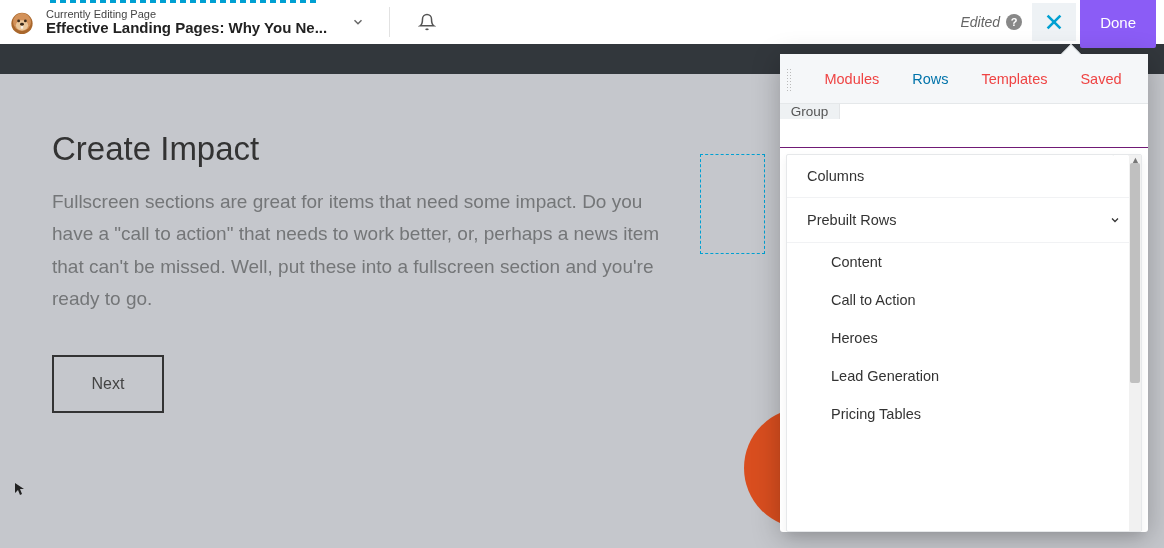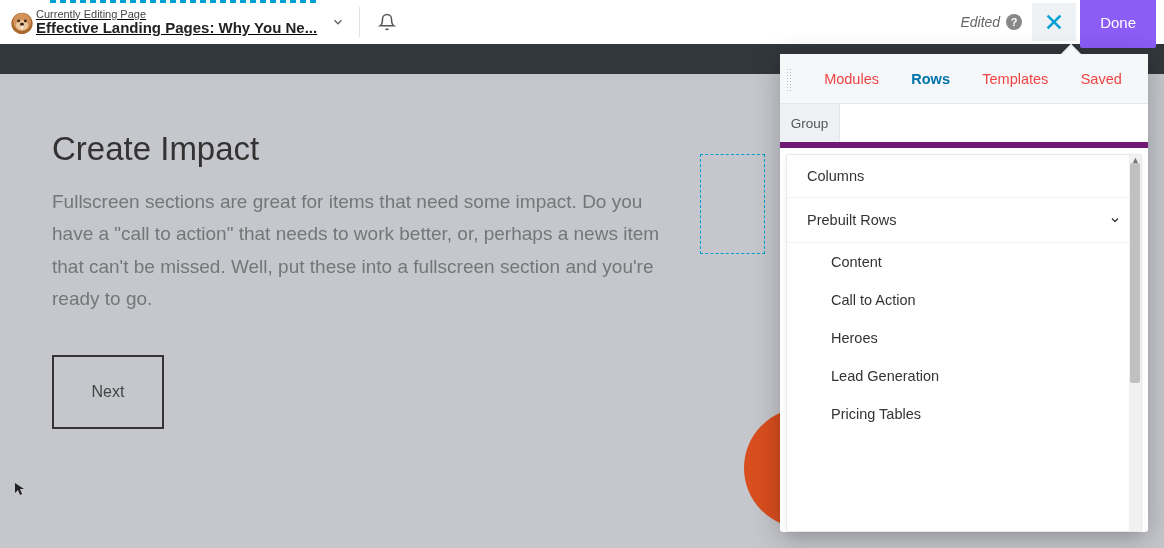--- a/index.html
+++ b/index.html
@@ -3,21 +3,21 @@
   <meta charset="utf-8">
   <style>
     * { box-sizing: border-box; margin: 0; padding: 0; }
     body { font-family: "Segoe UI", -apple-system, sans-serif; width: 1164px; height: 548px; overflow: hidden; position: relative; background: #fff; }
 
     
     .topbar {
       height: 44px; display: flex; align-items: center; justify-content: space-between;
       background: #fff; padding: 0 8px; position: relative; z-index: 5;
     }
-    .topbar-left { display: flex; align-items: center; gap: 0; text-decoration: underline; }
+    .topbar-left { display: flex; align-items: center; gap: 10px; }
     .brand-icon { width: 28px; height: 28px; }
     .marker-line { position:absolute; top:0; left:50px; height:3px; width:270px;
       background-image: repeating-linear-gradient(90deg,#00a0d2 0 6px,transparent 6px 10px);
     }
     .title-wrap { display:flex; flex-direction:column; line-height:1.1; }
     .title-small { font-size: 11px; color:#444; }
     .title-big { font-size: 15px; font-weight:600; color:#222; }
     .chevron { color:#666; padding:0 14px; cursor:pointer; }
     .divider-v { width:1px; height:30px; background:#e2e2e2; }
     .bell { padding:0 18px; color:#666; cursor:pointer; }
@@ -30,38 +30,38 @@
     .btn-done { height:52px; padding:0 20px; background:#8b5cf6; color:#fff; font-size:15px; font-weight:400; display:flex; align-items:center; justify-content:center; cursor:pointer; border-radius:2px; }
 
     
     .dark-strip { height:30px; background:#32373c; position:relative; z-index:2; }
 
     
     .canvas { position:relative; height:474px; background:#c5c7cc; }
     .hero { padding: 56px 52px; max-width: 720px; }
     .hero h1 { font-size: 33px; font-weight: 400; color:#333; margin-bottom: 18px; font-family: Arial, sans-serif; }
     .hero p { font-size: 19px; line-height: 1.7; color:#747678; font-family: Arial, sans-serif; }
-    .btn-next { margin-top:40px; display:inline-flex; align-items:center; justify-content:center; width:112px; height:74px; border:2px solid #333; color:#444; font-size:16px; cursor:pointer; }
+    .btn-next { margin-top:40px; display:inline-flex; align-items:center; justify-content:center; width:112px; height:58px; border:2px solid #333; color:#444; font-size:16px; cursor:pointer; }
 
     .dashed-drop { position:absolute; top:80px; left:700px; width:65px; height:100px; border:1.5px dashed #00a0d2; background:transparent; }
     .blob { position:absolute; right:300px; bottom:20px; width:120px; height:120px; background:#d94e1f; border-radius:50% 45% 40% 50%; }
     .small-cursor { position:absolute; left:14px; bottom:52px; color:#222; }
 
     
     .panel { position:absolute; top:54px; right:16px; width:368px; height:478px; background:#fff;
       box-shadow:0 6px 28px rgba(0,0,0,.25); border-radius:3px; z-index:10; display:flex;flex-direction:column;}
     .panel-notch { position:absolute; top:-7px; right:70px; width:14px; height:14px; background:#f5f7f9; border-top:1px solid #dfe3e6; border-left:1px solid #dfe3e6; transform:rotate(45deg); }
     .panel-handle { position:absolute; left:6px; top:14px; width:6px; height:24px;
       background-image: radial-gradient(circle,#bbb 1px,transparent 1px); background-size:3px 3px; }
 
     .tabs { height:50px; display:flex; align-items:center; justify-content:space-around; background:#f5f7f9; border-bottom:1px solid #e5e8ea; padding:0 10px 0 28px; }
     .tab { font-size:14.5px; color:#ef4444; cursor:pointer; padding:0 6px; }
-    .tab.active { color:#0073aa; font-weight:700; }
+    .tab.active { color:#0073aa; font-weight:400; }
 
-    .filter-row { display:flex; height:44px; border-bottom:6px solid #701a75; }
+    .filter-row { display:flex; height:44px; border-bottom:1px solid #701a75;flex-direction:column; }
     .group-btn { width:60px; display:flex; align-items:center; justify-content:center; background:#eef1f3; border-right:1px solid #e3e5e7; font-size:13.5px; color:#555; cursor:pointer;}
     .select { flex:1; display:flex; align-items:center; justify-content:space-between; padding:0 16px; font-size:14.5px; color:#333; cursor:pointer; }
 
     .dropdown { position:relative; margin:6px 6px 0 6px; flex:1; background:#fff; border:1px solid #e6e8ea; border-radius:2px; box-shadow:0 4px 10px rgba(0,0,0,.06); overflow:hidden; }
     .dropdown-notch { position:absolute; top:-6px; right:14px; width:12px; height:12px; background:#fff; border-left:1px solid #e6e8ea; border-top:1px solid #e6e8ea; transform:rotate(45deg); }
     .dropdown-scroll { position:absolute; right:0; top:0; bottom:0; width:12px; background:#f1f1f1; }
     .dropdown-thumb { position:absolute; right:1px; top:8px; width:10px; height:220px; background:#c0c0c0; border-radius:2px; }
     .dropdown-arrow { position:absolute; right:1px; top:0; font-size:9px; color:#777; }
 
     .dd-item { font-size:14.5px; color:#333; padding:13px 20px; cursor:pointer; border-bottom:1px solid #f1f2f4; }

